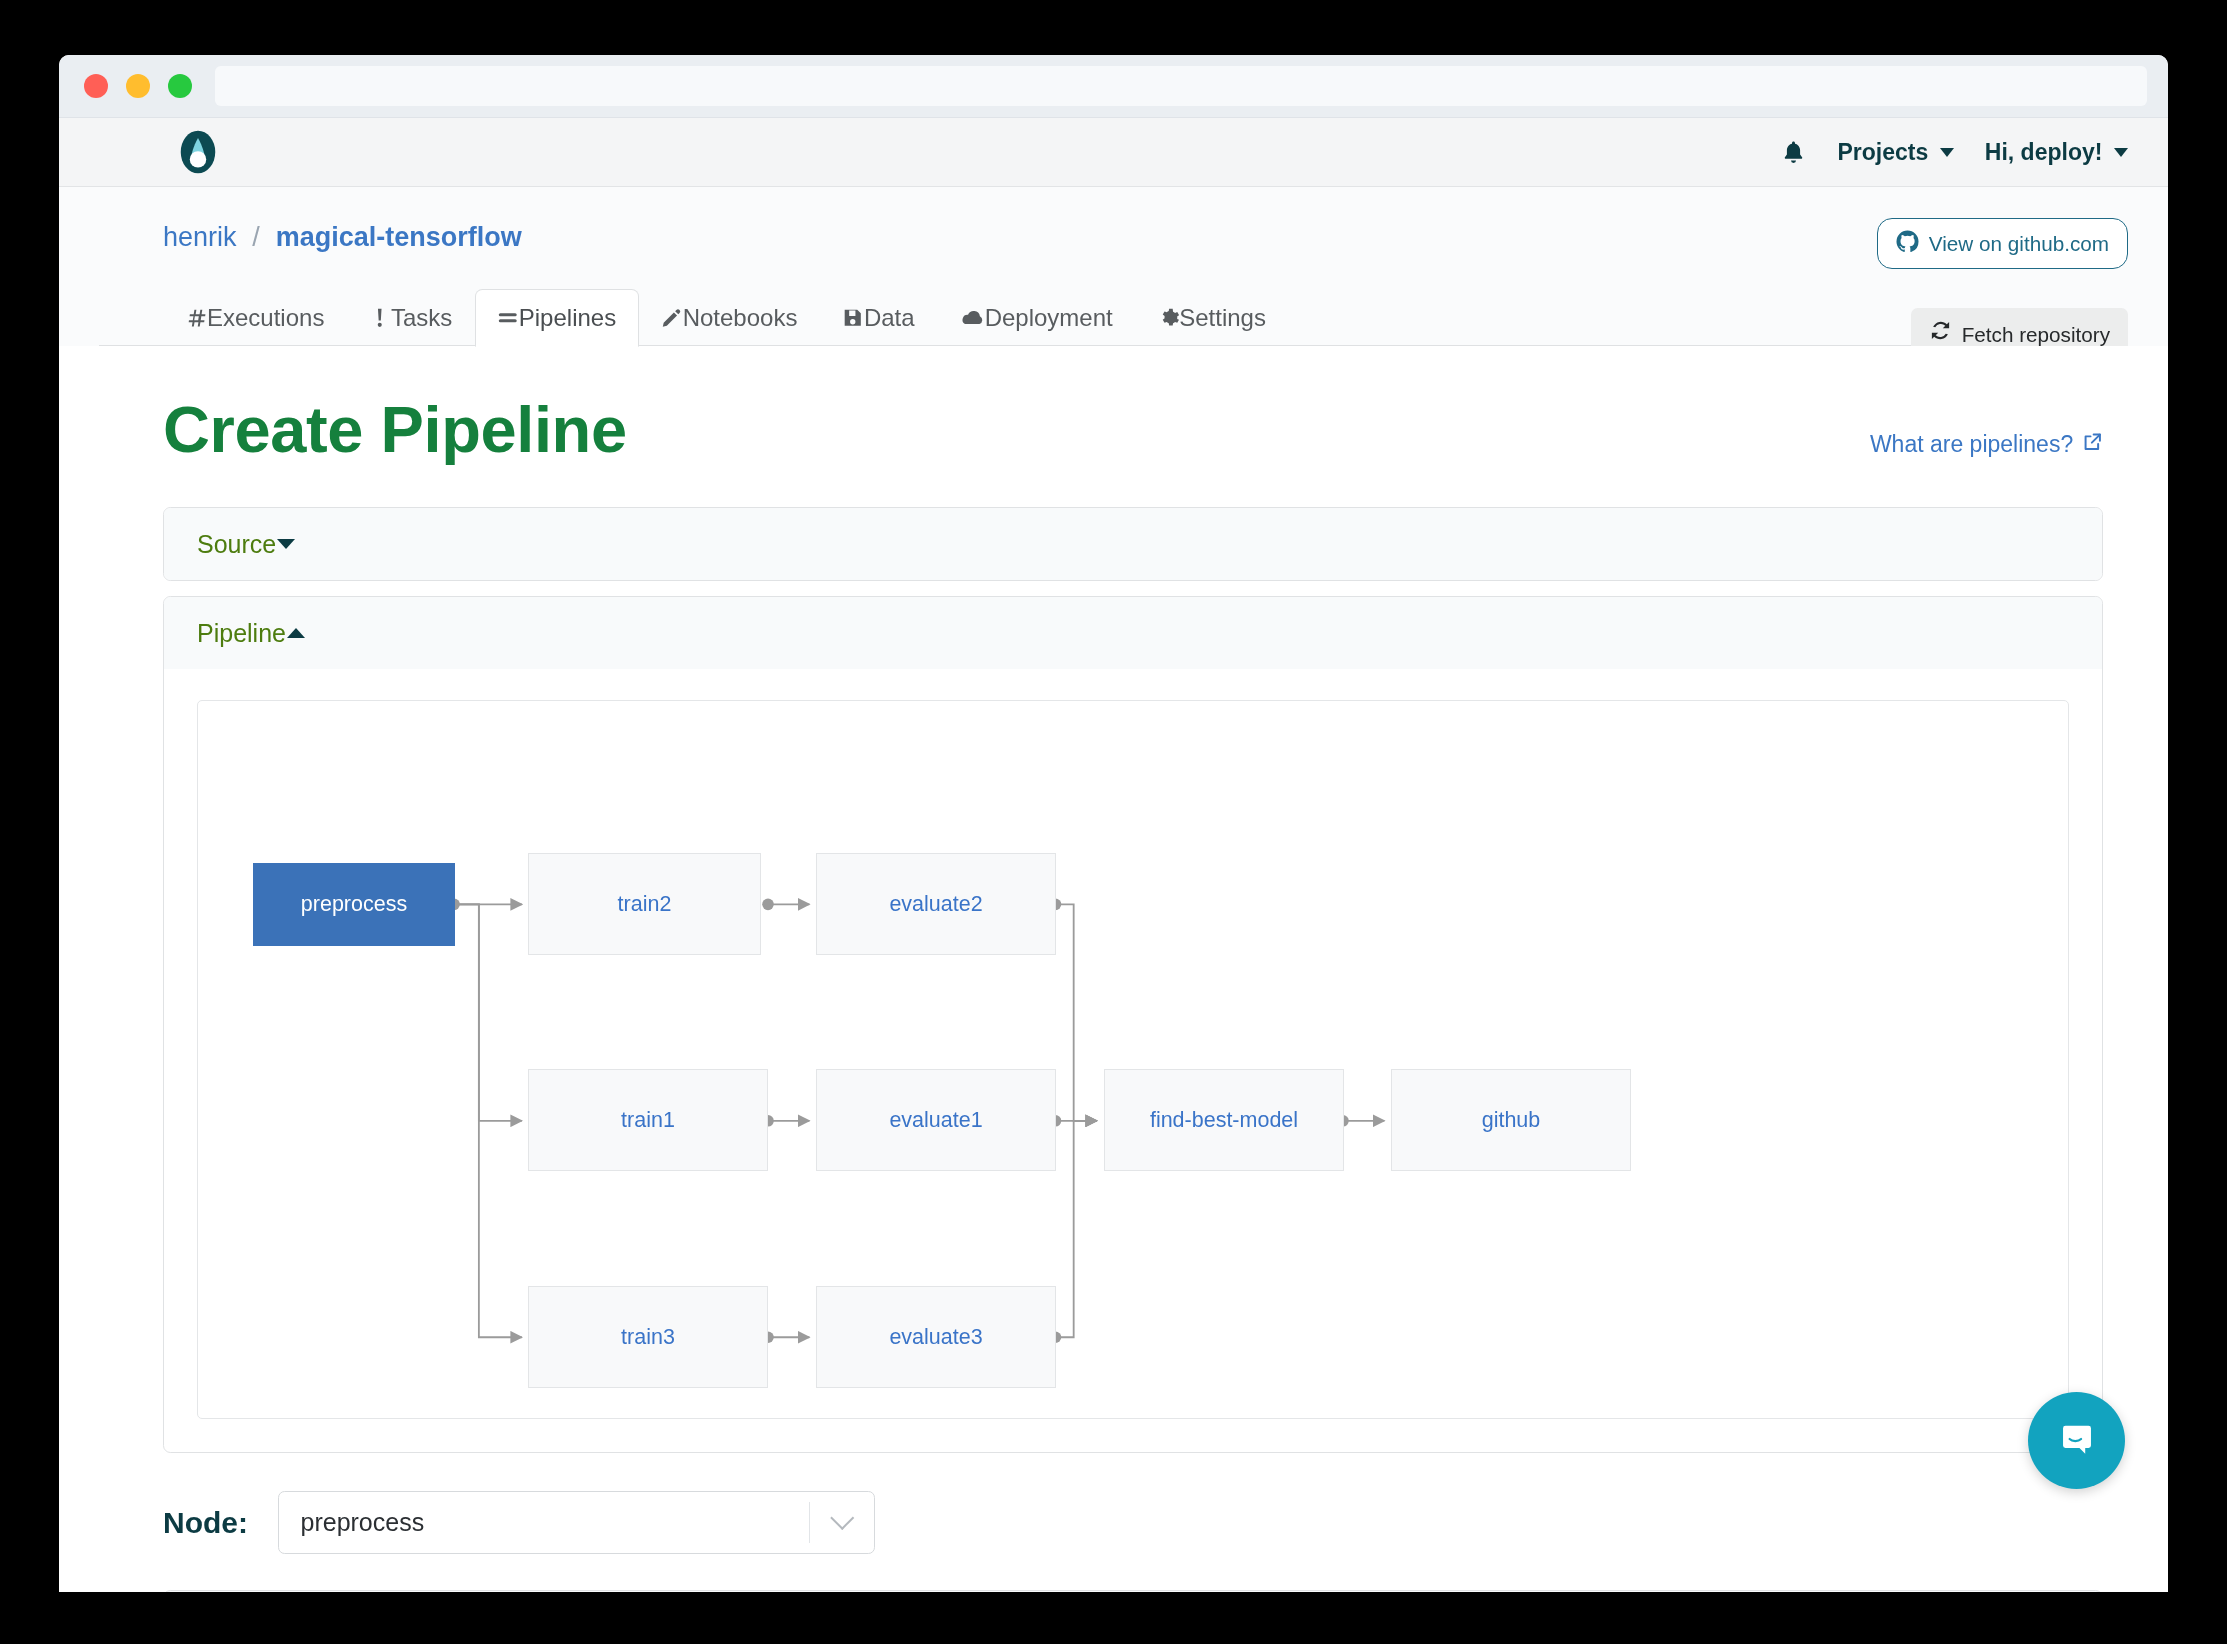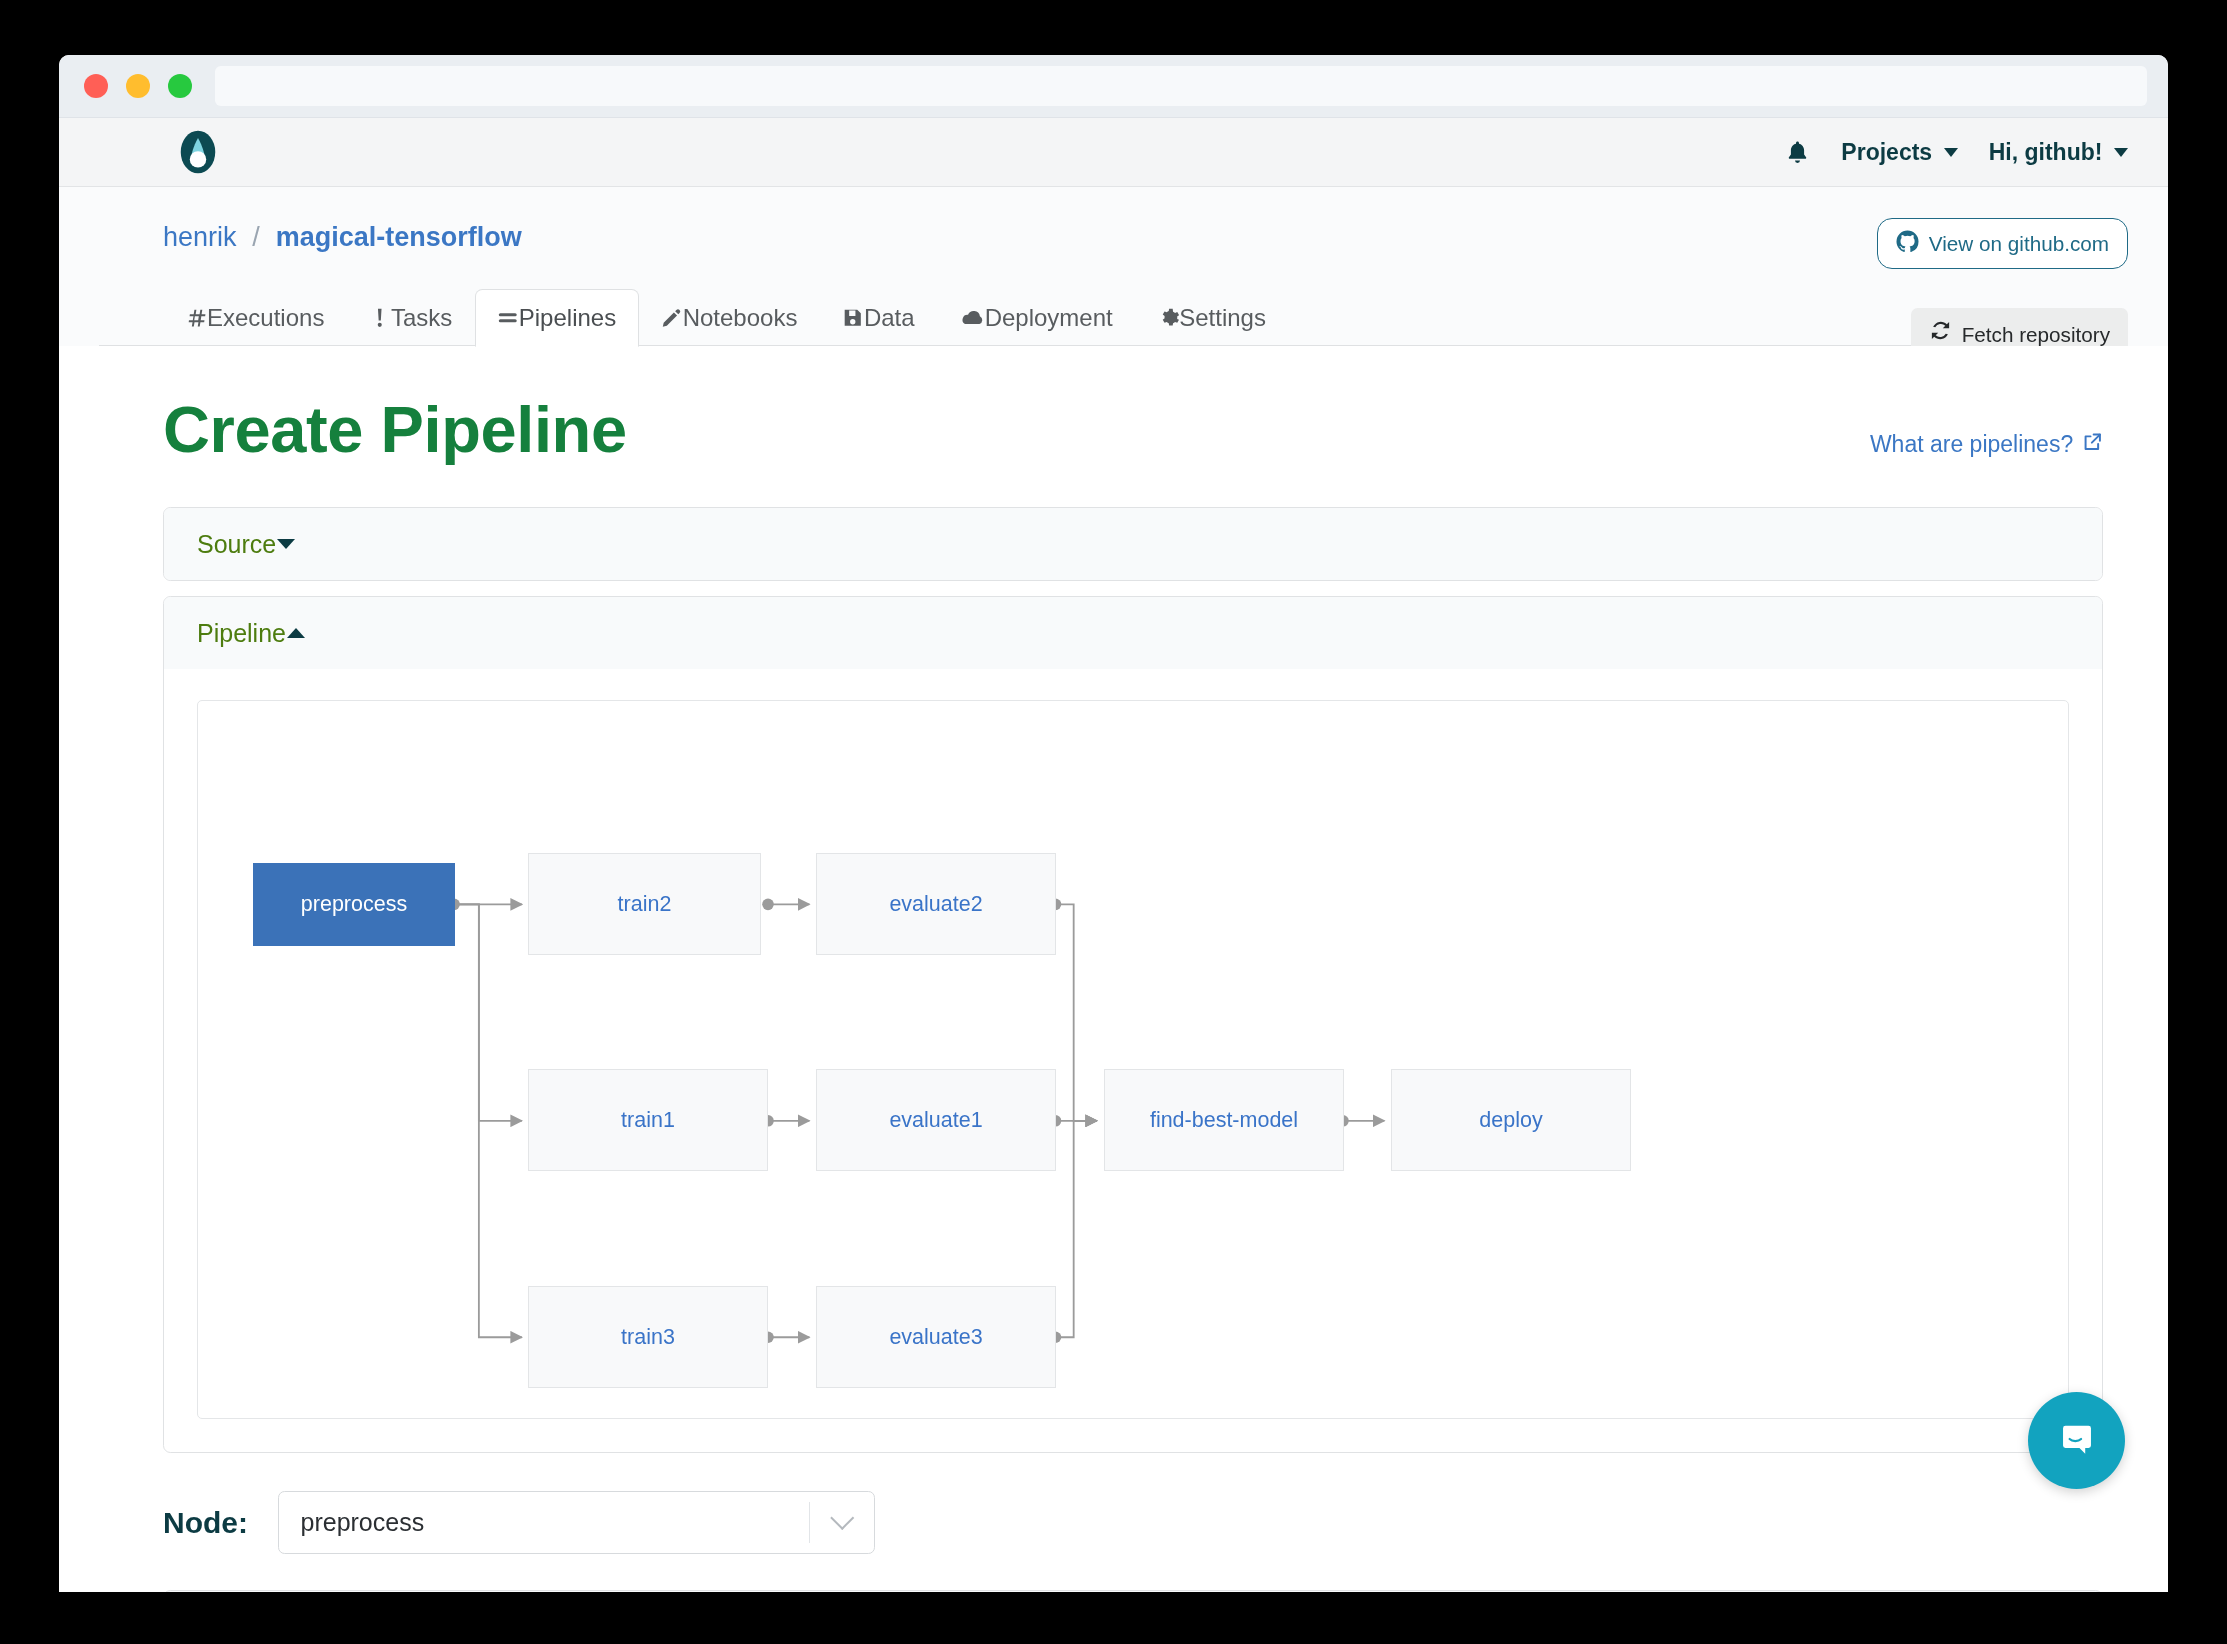--- a/index.html
+++ b/index.html
@@ -339,21 +339,21 @@
         <svg class="bell-icon" width="25" height="26.4" viewBox="0 0 30 32">
           <path d="M15 3c-1 0-1.8.8-1.8 1.8v.9C9.6 6.5 7 9.7 7 13.5v5.2L4.6 22c-.6.8 0 2 1 2h18.8c1 0 1.6-1.2 1-2L23 18.7v-5.2c0-3.8-2.6-7-6.2-7.8v-.9C16.8 3.8 16 3 15 3z" fill="#0c3b43"></path>
           <path d="M12 26a3 3 0 0 0 6 0z" fill="#0c3b43"></path>
         </svg>
       </span>
       <span class="navmenu">
         <span>Projects</span>
         <span class="caret-dn"></span>
       </span>
       <span class="navmenu">
-        <span>Hi, github!</span>
+        <span>Hi, deploy!</span>
         <span class="caret-dn"></span>
       </span>
     </div>
   </div>
 
   <div class="repo-head">
     <div class="breadcrumb">
       <span class="owner">henrik</span>
       <span class="sep">/</span>
       <span class="repo">magical-tensorflow</span>
@@ -509,21 +509,21 @@
             <div class="node" style="left: 330px; top: 368px; width: 240px; height: 102px;">
               <span>train1</span>
             </div>
             <div class="node" style="left: 618px; top: 368px; width: 240px; height: 102px;">
               <span>evaluate1</span>
             </div>
             <div class="node" style="left: 906px; top: 368px; width: 240px; height: 102px;">
               <span>find-best-model</span>
             </div>
             <div class="node" style="left: 1193px; top: 368px; width: 240px; height: 102px;">
-              <span>deploy</span>
+              <span>github</span>
             </div>
             <div class="node" style="left: 330px; top: 585px; width: 240px; height: 102px;">
               <span>train3</span>
             </div>
             <div class="node" style="left: 618px; top: 585px; width: 240px; height: 102px;">
               <span>evaluate3</span>
             </div>
           </div>
       </div>
     </div>

